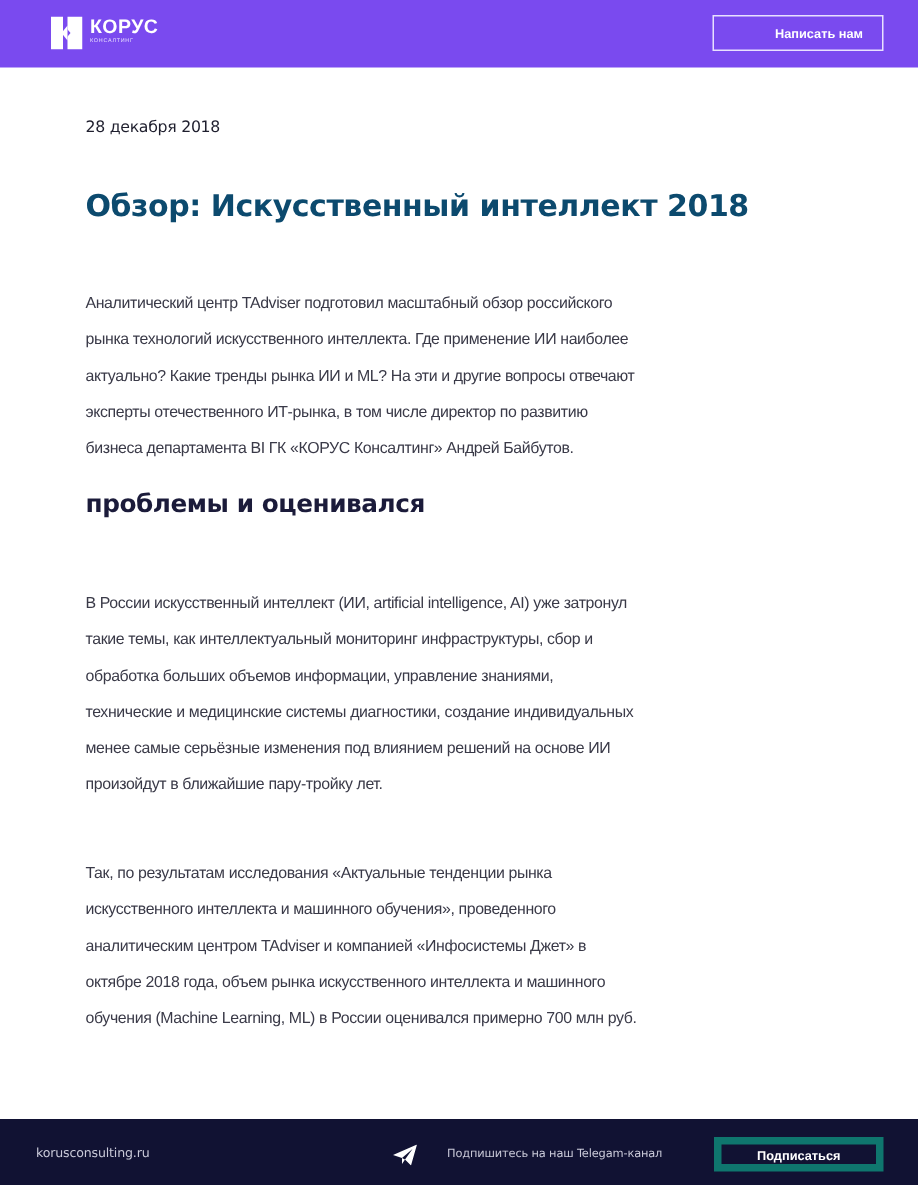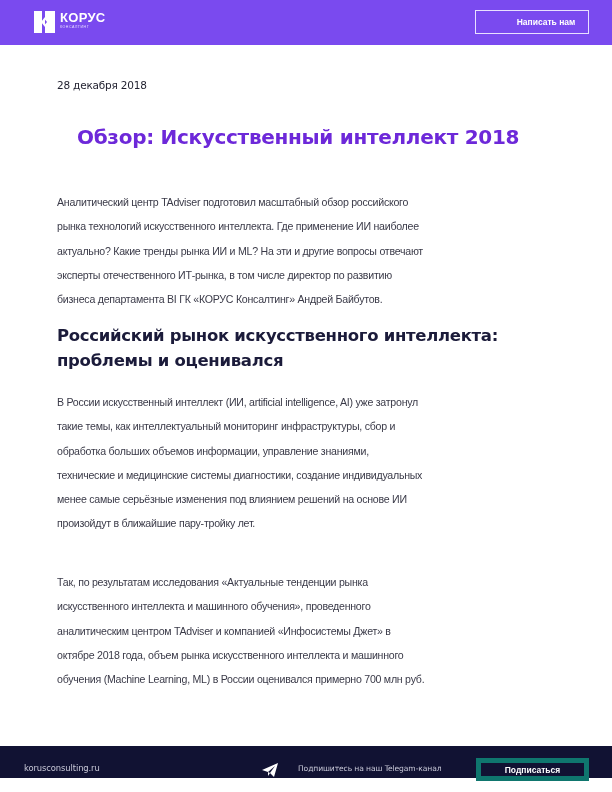--- a/index.html
+++ b/index.html
@@ -23,39 +23,39 @@
       font-family: "Liberation Sans", sans-serif; font-weight: bold; font-size: 8.5px;
       display: flex; align-items: center; justify-content: center; cursor: pointer; padding-left: 28px;
     }
 
     .date {
       position: absolute; left: 57px; top: 79px;
       font-family: "DejaVu Sans", sans-serif; font-size: 10.5px; color: #1f1f2e; letter-spacing: -0.2px;
     }
     .title {
       position: absolute; left: 57px; top: 125px; width: 520px;
-      font-family: "DejaVu Sans", sans-serif; font-weight: bold; font-size: 20px; color: #6d28d9; letter-spacing: -0.3px; margin-left: 20px;
+      font-family: "DejaVu Sans", sans-serif; font-weight: bold; font-size: 20px; color: #0c4a6e; letter-spacing: -0.3px;
     }
 
     .para {
       position: absolute; left: 57px; width: 500px;
       font-family: Liberation Sans, sans-serif; font-size: 10.6px; line-height: 24.3px; color: #3a3a48; letter-spacing: -0.25px;
     }
     .para .line { display: block; white-space: nowrap; }
     .p1 { top: 190px; }
     .h2 {
       position: absolute; left: 57px; top: 323px; width: 520px;
       font-family: "DejaVu Sans", sans-serif; font-weight: bold; font-size: 16.5px; line-height: 25px; color: #1b1b3a; letter-spacing: -0.3px;
     }
     .h2 .line { display: block; white-space: nowrap; }
     .p2 { top: 390px; }
     .p3 { top: 570px; }
 
     .footer {
-      position: absolute; left: 0; top: 746px; width: 612px; height: 32px;
+      position: absolute; left: 0; top: 746px; width: 612px; height: 44px;
       background: #111233;
     }
     .footer-link {
       position: absolute; left: 24px; top: 17px;
       color: #c9c9d8; font-family: "DejaVu Sans", sans-serif; font-size: 8.4px; letter-spacing: -0.1px; text-decoration: none;
     }
     .telegram-icon { position: absolute; left: 262px; top: 16px; width: 16px; height: 14px; }
     .telegram-text {
       position: absolute; left: 286px; top: 18px;
       color: #c9c9d8; font-family: "DejaVu Sans", sans-serif; font-size: 7.6px; letter-spacing: -0.1px; margin-left: 12px;
@@ -94,21 +94,20 @@
 
   <p class="para p1">
     <span class="line">Аналитический центр TAdviser подготовил масштабный обзор российского</span>
     <span class="line">рынка технологий искусственного интеллекта. Где применение ИИ наиболее</span>
     <span class="line">актуально? Какие тренды рынка ИИ и ML? На эти и другие вопросы отвечают</span>
     <span class="line">эксперты отечественного ИТ-рынка, в том числе директор по развитию</span>
     <span class="line">бизнеса департамента BI ГК «КОРУС Консалтинг» Андрей Байбутов.</span>
   </p>
 
   <h2 class="h2">
-    <span class="line">Российский рынок искусственного интеллекта:</span>
     <span class="line">проблемы и оценивался</span>
   </h2>
 
   <p class="para p2">
     <span class="line">В России искусственный интеллект (ИИ, artificial intelligence, AI) уже затронул</span>
     <span class="line">такие темы, как интеллектуальный мониторинг инфраструктуры, сбор и</span>
     <span class="line">обработка больших объемов информации, управление знаниями,</span>
     <span class="line">технические и медицинские системы диагностики, создание индивидуальных</span>
     <span class="line">менее самые серьёзные изменения под влиянием решений на основе ИИ</span>
     <span class="line">произойдут в ближайшие пару-тройку лет.</span>

